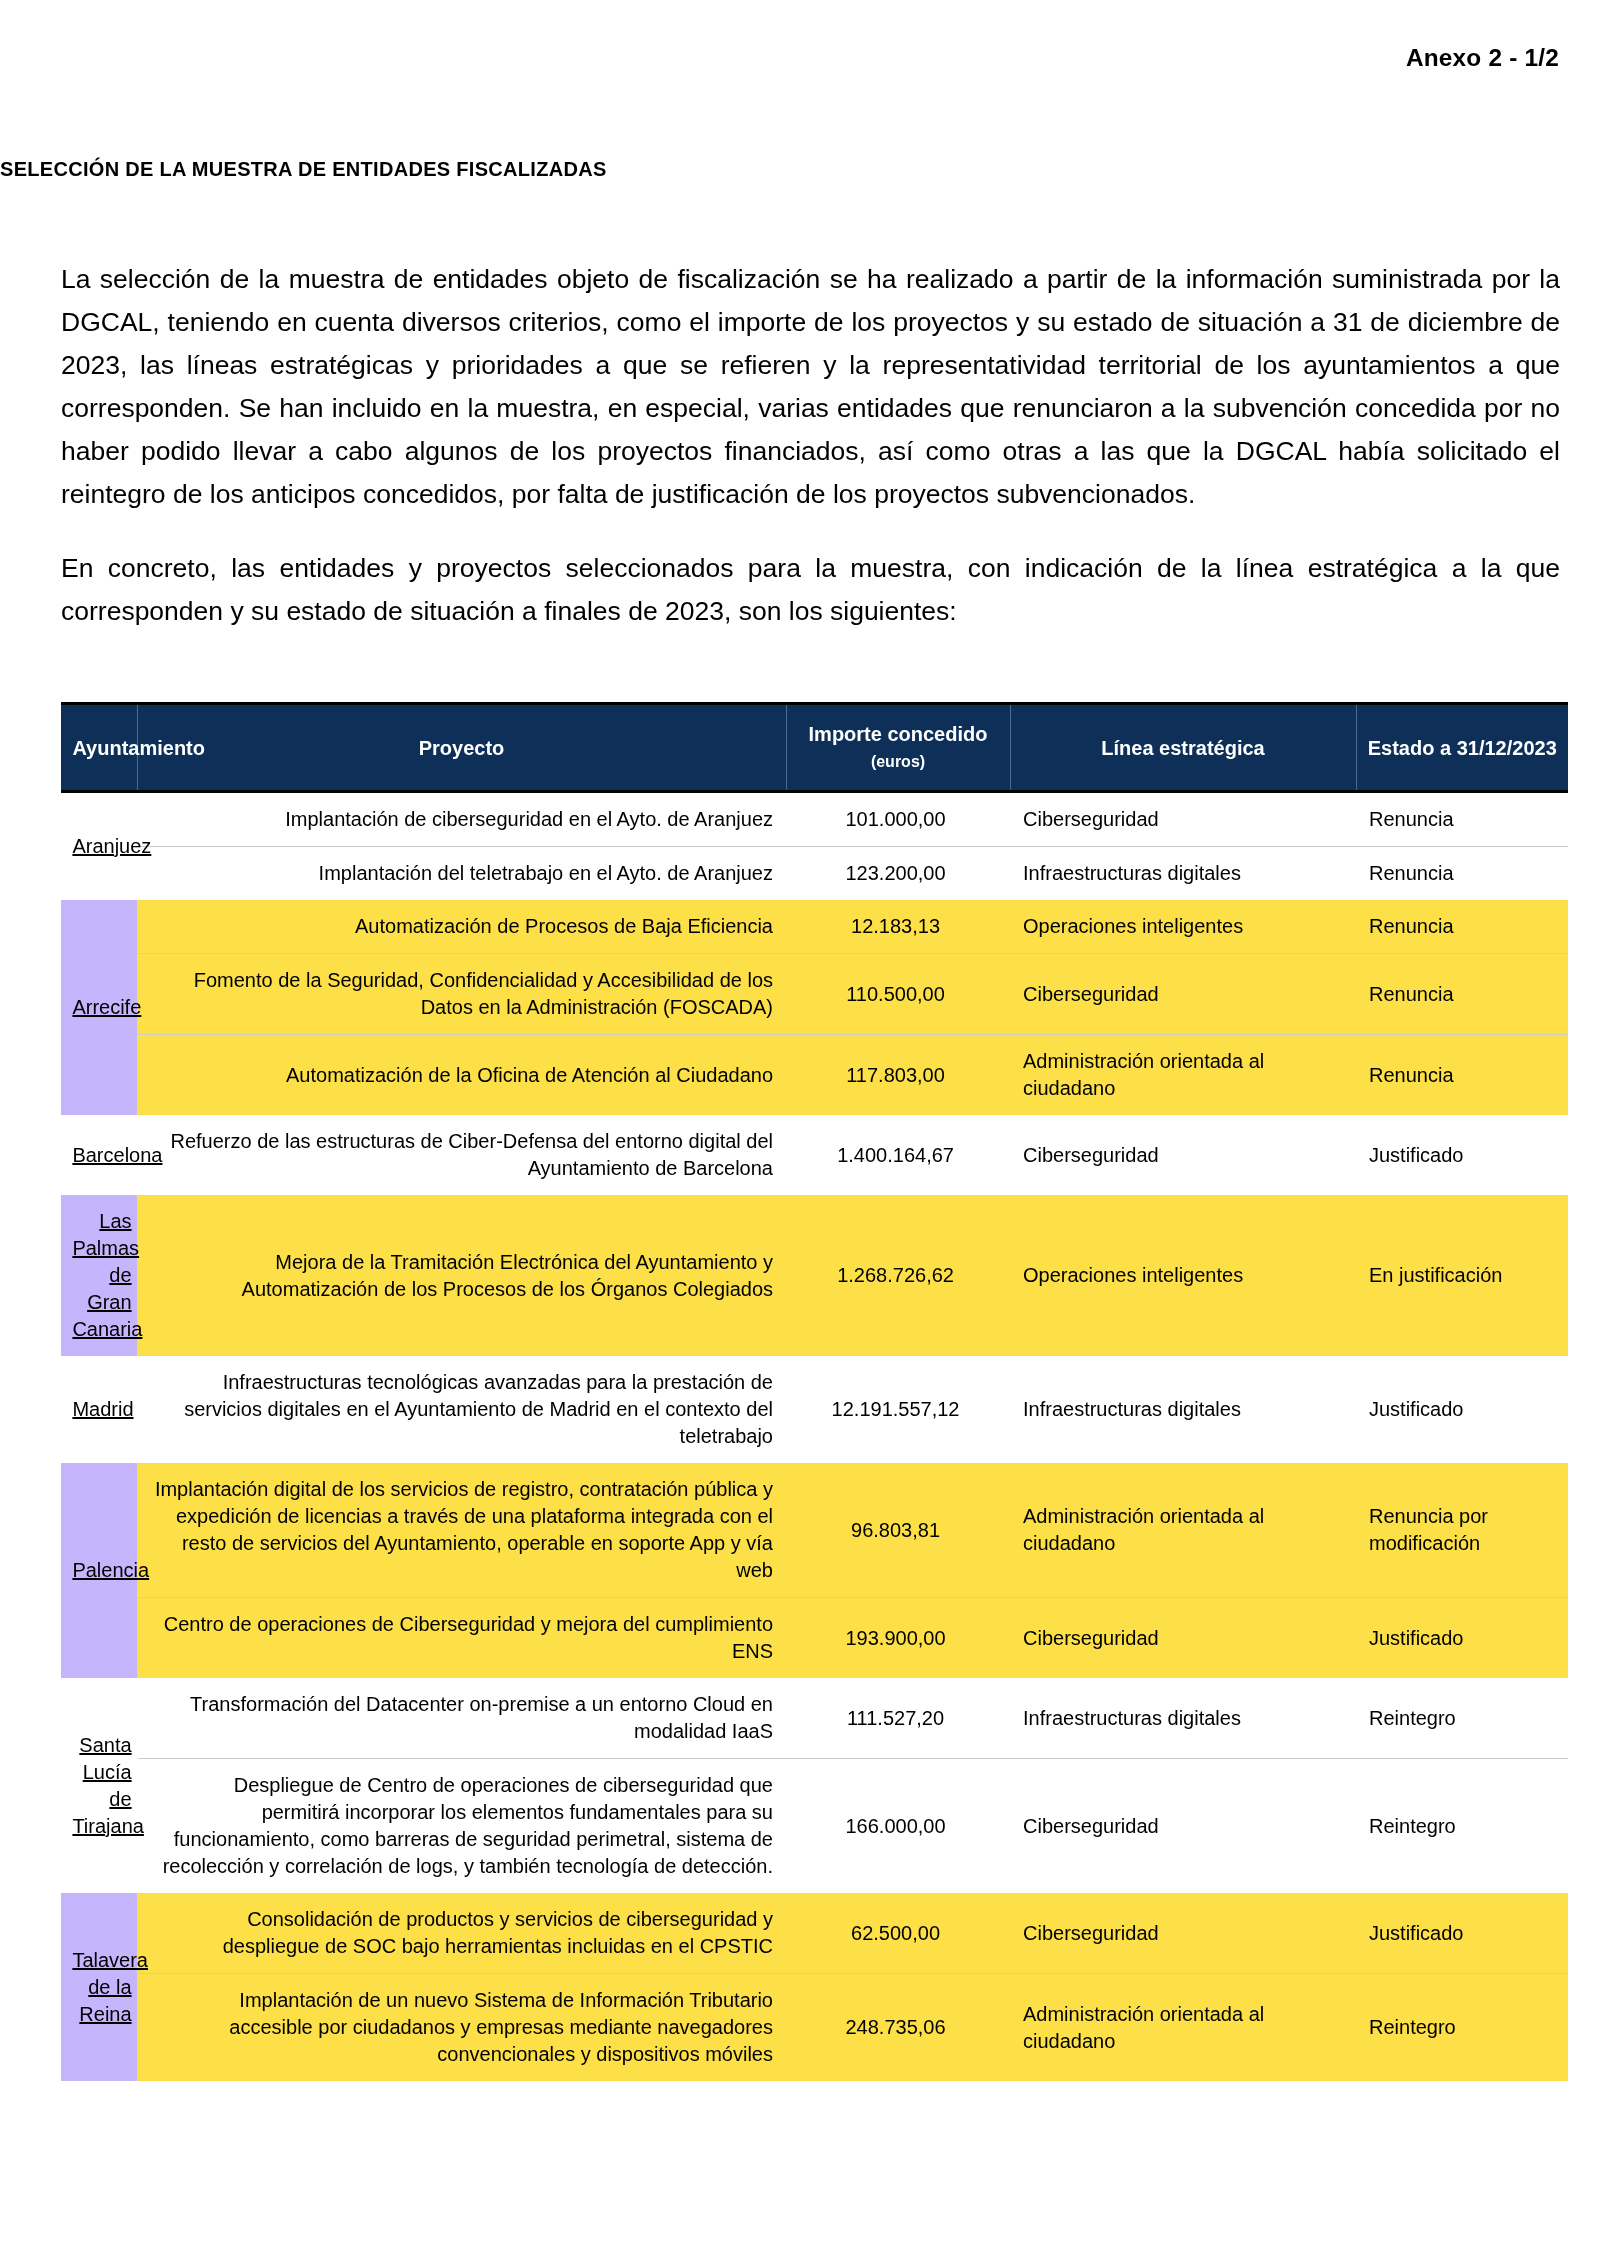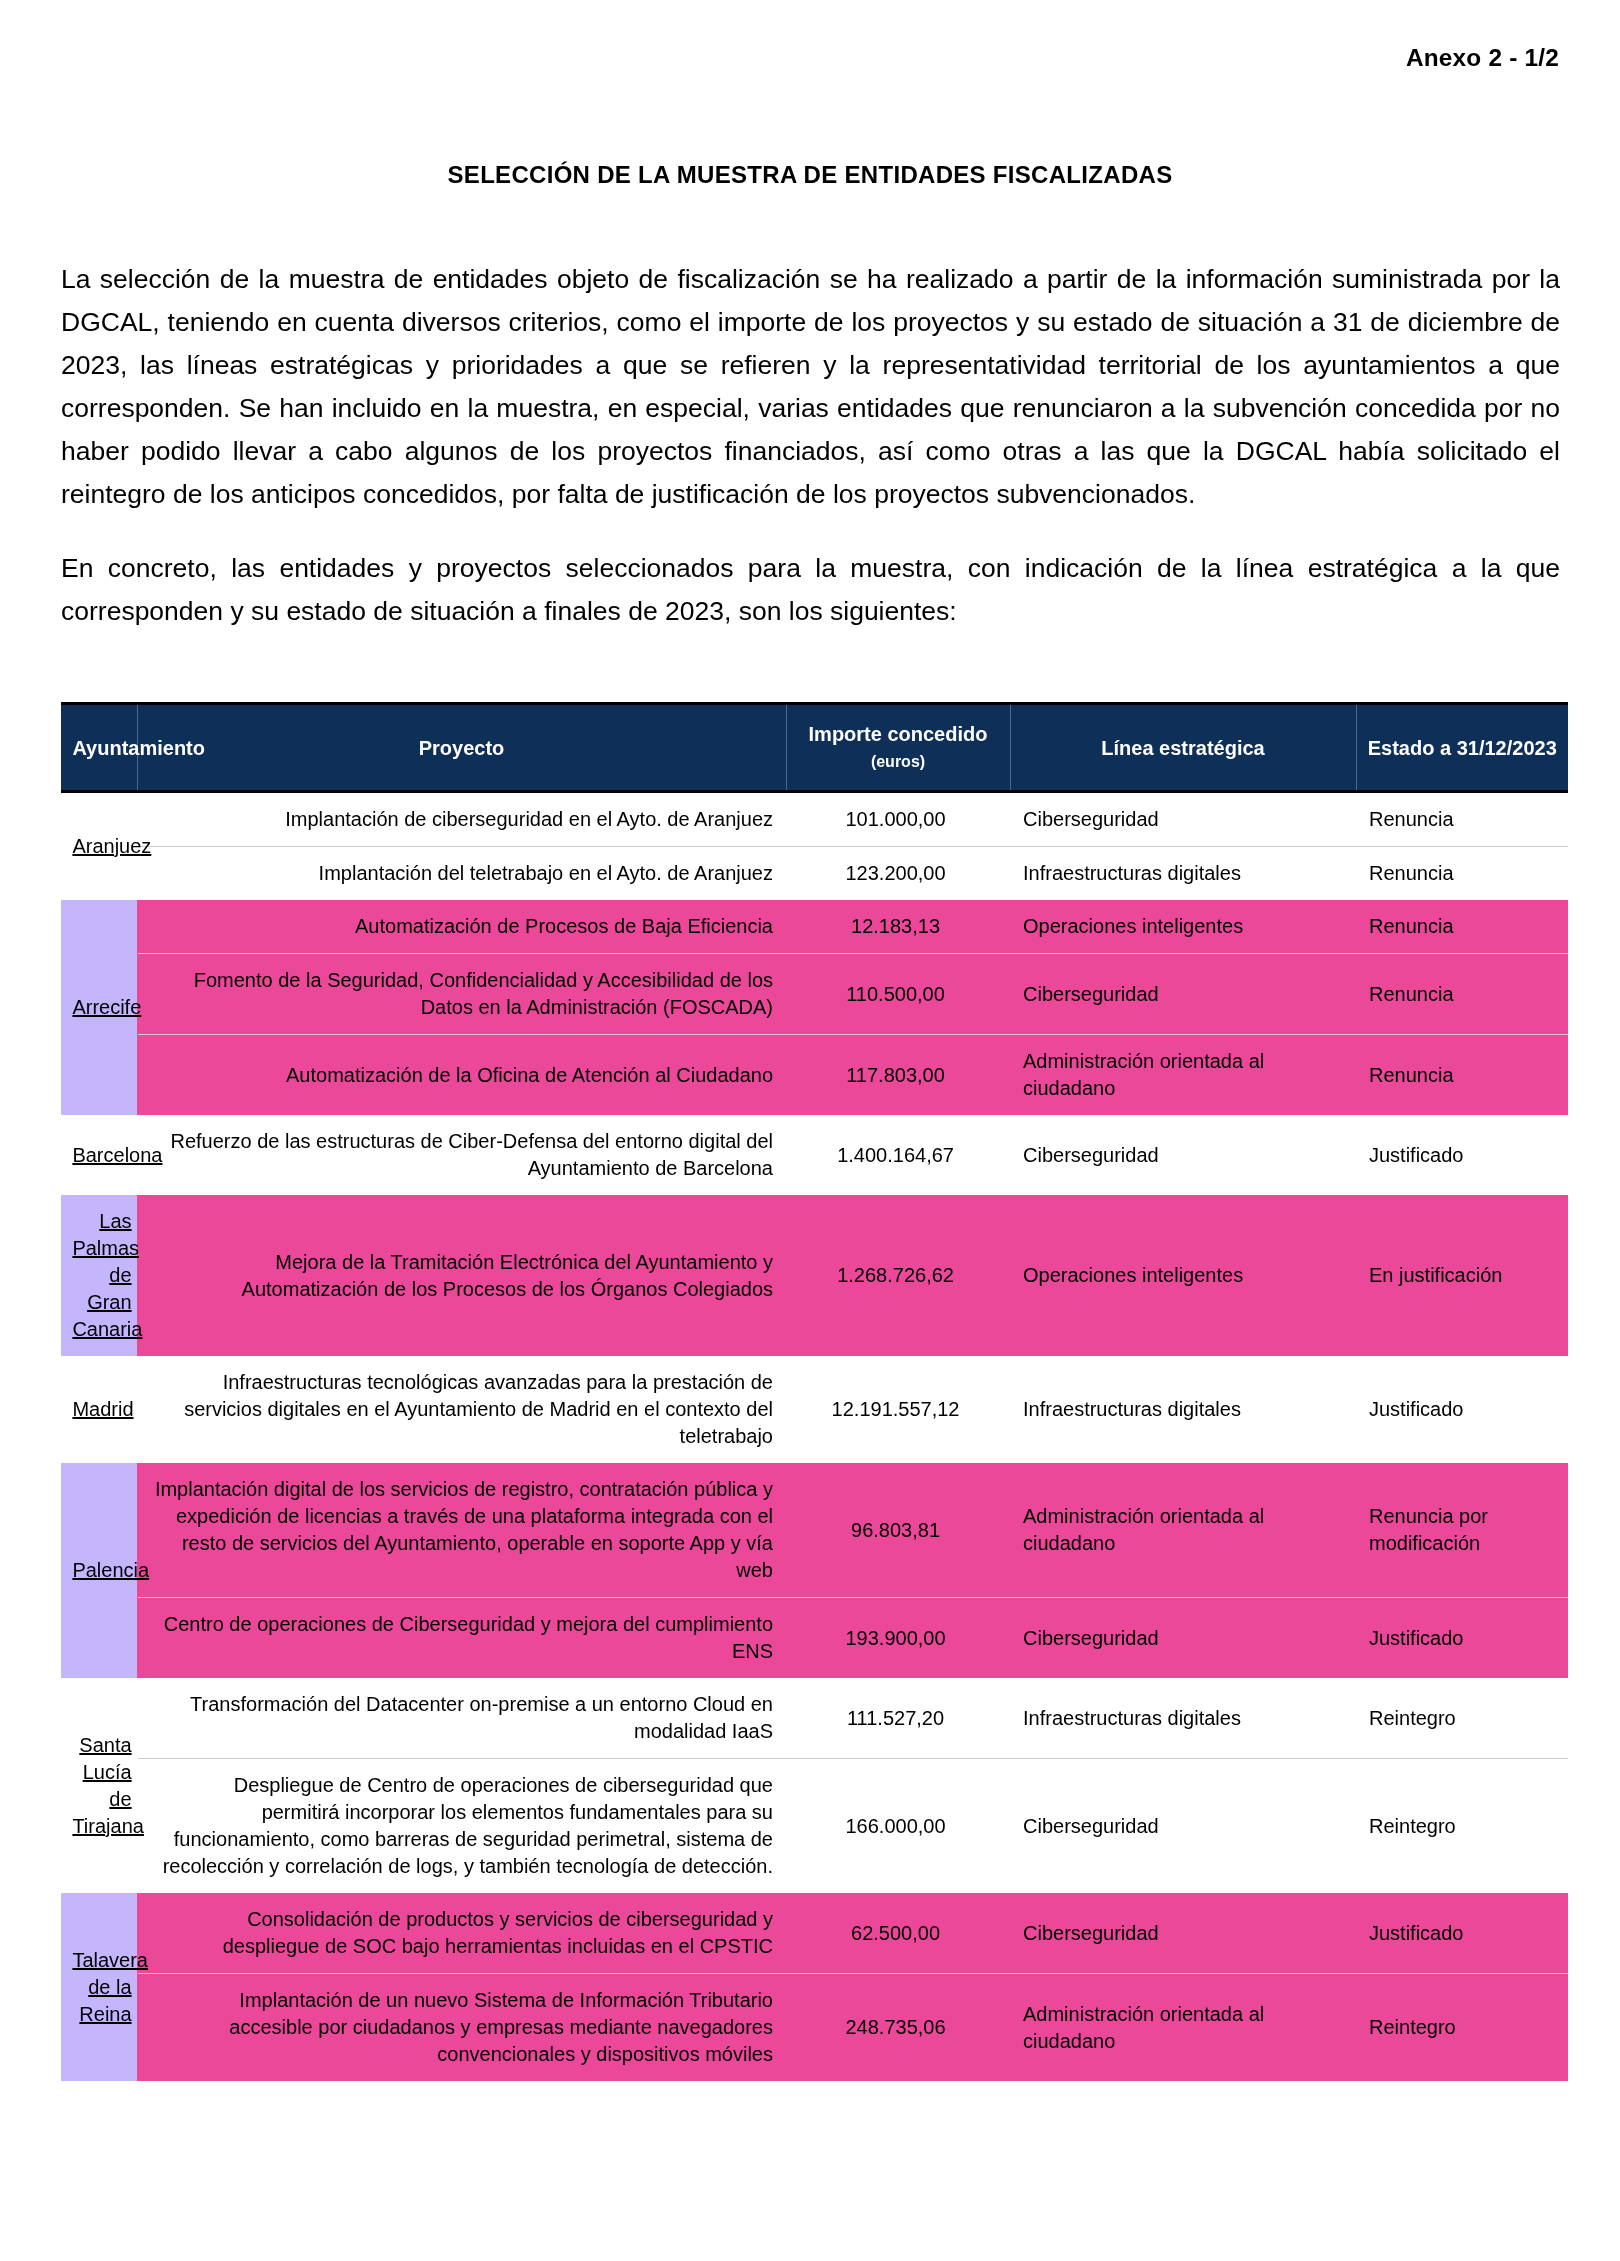--- a/index.html
+++ b/index.html
@@ -34,22 +34,21 @@
     letter-spacing: 0.2px;
     line-height: 1;
   }
 
   
   .doc-title {
     position: absolute;
     top: 145px;
     left: 0;
     right: 0;
-    text-align: center;
-    font-size: 24px;
+    font-size: 20px;
     font-weight: bold;
     letter-spacing: 0.3px;
   }
 
   
   .body-wrap {
     position: absolute;
     top: 218px;
     left: 61px;
     width: 1499px;
@@ -114,21 +113,21 @@
     display: block;
     line-height: 28px;
   }
 
   tbody td {
     vertical-align: middle;
     padding: 13px 8.1px;
     box-sizing: border-box;
     background: transparent;
   }
-  tbody tr.shade td { background: #ec4899; }
+  tbody tr.shade td { background: #fde047; }
   tbody td.ent {
     padding-left: 11.4px;
     padding-right: 4.9px;
     text-align: right;
     vertical-align: middle;
     border-right: 0.8px solid transparent;
     text-decoration: underline;
   }
   tbody td.proj {
     padding-left: 16.3px;

